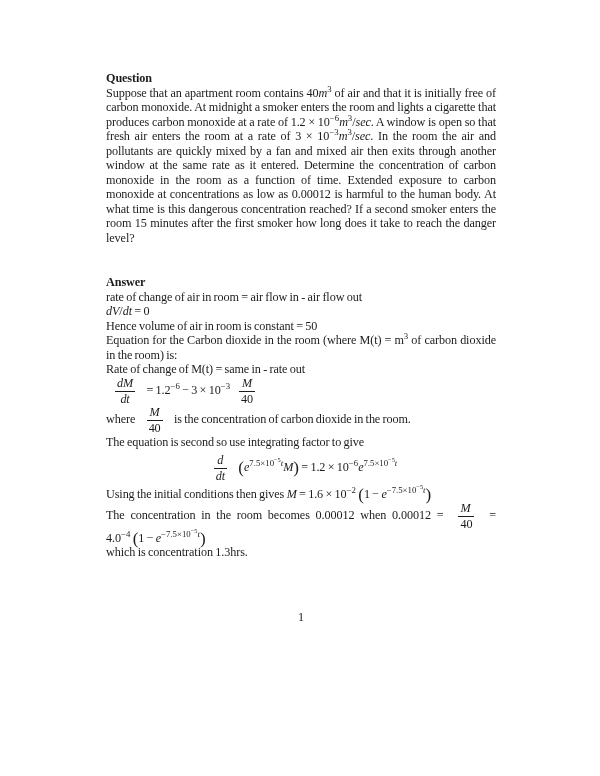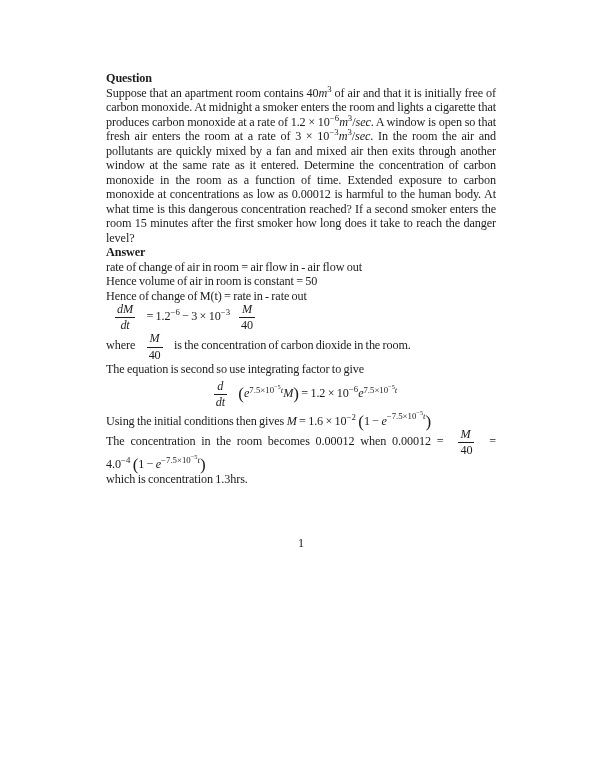--- a/index.html
+++ b/index.html
@@ -18,21 +18,21 @@
   .content {
     position: absolute;
     left: 106px; top: 71px;
     width: 390px;
     font-size: 12.2px;
     line-height: 14.5px;
     letter-spacing: -0.1px;
     word-spacing: -0.6px;
   }
   .heading { font-weight: bold; }
-  .answer-heading { margin-top: 0; }
+  .answer-heading { margin-top: 30px; }
   .justify { text-align: justify; }
   .center { text-align: center; margin: 4px 0; }
   .stretch { text-align: justify; text-align-last: justify; }
   i.mv { font-style: italic; }
   sup.msup {
     font-size: 0.72em;
     line-height: 0;
     vertical-align: super;
     letter-spacing: 0;
   }
@@ -63,22 +63,24 @@
   <div class="content">
 
     <div class="heading">Question</div>
 
     <div class="justify">Suppose that an apartment room contains 40<i class="mv">m</i><sup class="msup">3</sup> of air and that it is initially free of carbon monoxide. At midnight a smoker enters the room and lights a cigarette that produces carbon monoxide at a rate of 1.2 × 10<sup class="msup">−6</sup><i class="mv">m</i><sup class="msup">3</sup>/<i class="mv">sec</i>. A window is open so that fresh air enters the room at a rate of 3 × 10<sup class="msup">−3</sup><i class="mv">m</i><sup class="msup">3</sup>/<i class="mv">sec</i>. In the room the air and pollutants are quickly mixed by a fan and mixed air then exits through another window at the same rate as it entered. Determine the concentration of carbon monoxide in the room as a function of time. Extended exposure to carbon monoxide at concentrations as low as 0.00012 is harmful to the human body. At what time is this dangerous concentration reached? If a second smoker enters the room 15 minutes after the first smoker how long does it take to reach the danger level?</div>
 
     <div class="heading answer-heading">Answer</div>
 
     <div id="answer-body">
         <div>rate of change of air in room = air flow in - air flow out</div>
+        <div><i class="mv">dV</i>/<i class="mv">dt</i> = 0</div>
         <div>Hence volume of air in room is constant = 50</div>
-        <div>Hence of change of M(t) = rate in - rate out</div>
+        <div class="justify">Equation for the Carbon dioxide in the room (where M(t) = m<sup class="msup">3</sup> of carbon dioxide in the room) is:</div>
+        <div>Rate of change of M(t) = same in - rate out</div>
         <div><span class="frac"><span class="num"><i class="mv">dM</i></span><span class="den"><i class="mv">dt</i></span></span> = 1.2<sup class="msup">−6</sup> − 3 × 10<sup class="msup">−3</sup><span class="frac"><span class="num"><i class="mv">M</i></span><span class="den">40</span></span></div>
         <div>where <span class="frac"><span class="num"><i class="mv">M</i></span><span class="den">40</span></span> is the concentration of carbon dioxide in the room.</div>
         <div>The equation is second so use integrating factor to give</div>
         <div class="center"><span class="frac"><span class="num"><i class="mv">d</i></span><span class="den"><i class="mv">dt</i></span></span> <span class="bigp">(</span><i class="mv">e</i><sup class="msup">7.5×10<sup class="msup">−5</sup><i class="mv">t</i></sup><i class="mv">M</i><span class="bigp">)</span> = 1.2 × 10<sup class="msup">−6</sup><i class="mv">e</i><sup class="msup">7.5×10<sup class="msup">−5</sup><i class="mv">t</i></sup></div>
         <div>Using the initial conditions then gives <i class="mv">M</i> = 1.6 × 10<sup class="msup">−2</sup> <span class="bigp">(</span>1 − <i class="mv">e</i><sup class="msup">−7.5×10<sup class="msup">−5</sup><i class="mv">t</i></sup><span class="bigp">)</span></div>
         <div class="stretch">The concentration in the room becomes 0.00012 when 0.00012 = <span class="frac"><span class="num"><i class="mv">M</i></span><span class="den">40</span></span> =</div>
         <div>4.0<sup class="msup">−4</sup> <span class="bigp">(</span>1 − <i class="mv">e</i><sup class="msup">−7.5×10<sup class="msup">−5</sup><i class="mv">t</i></sup><span class="bigp">)</span></div>
         <div>which is concentration 1.3hrs.</div>
       </div>
 

